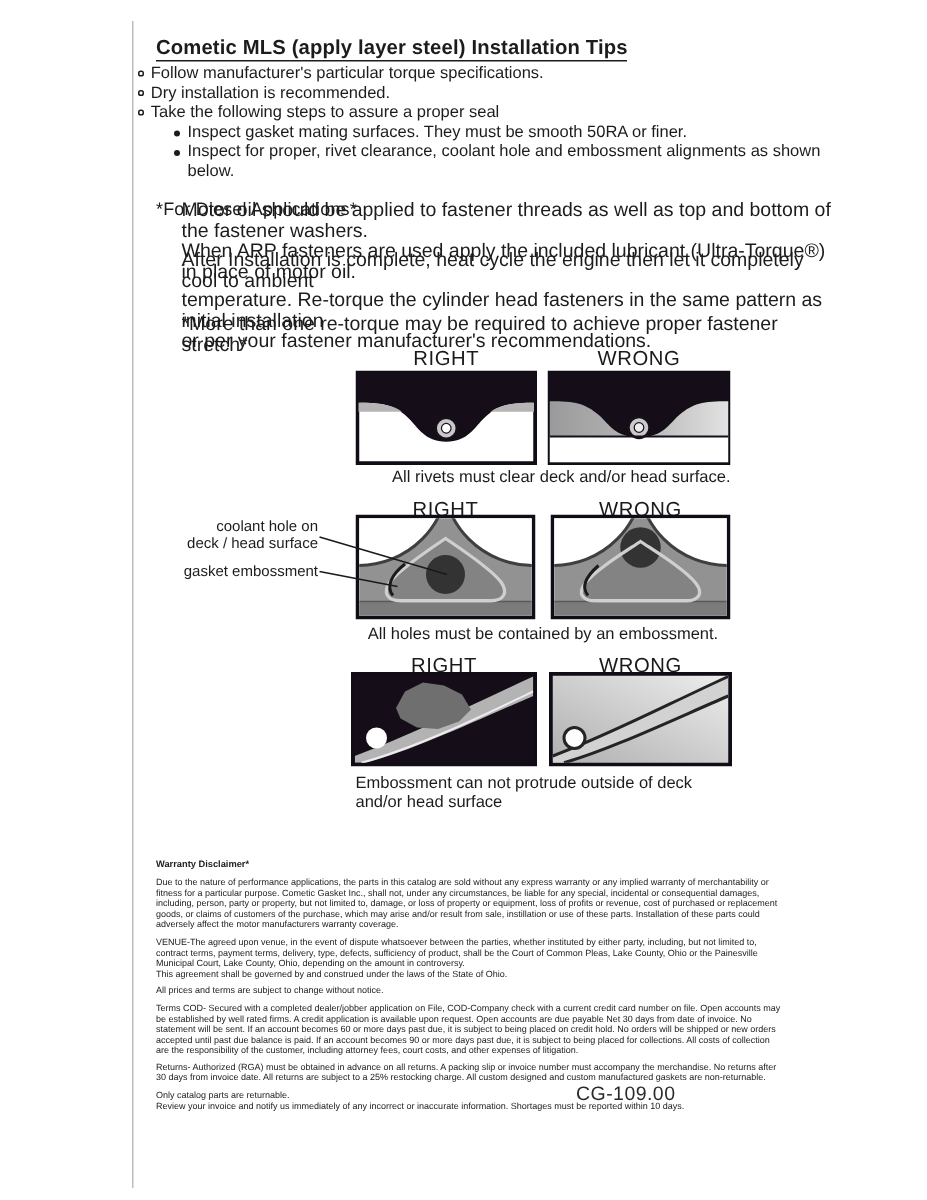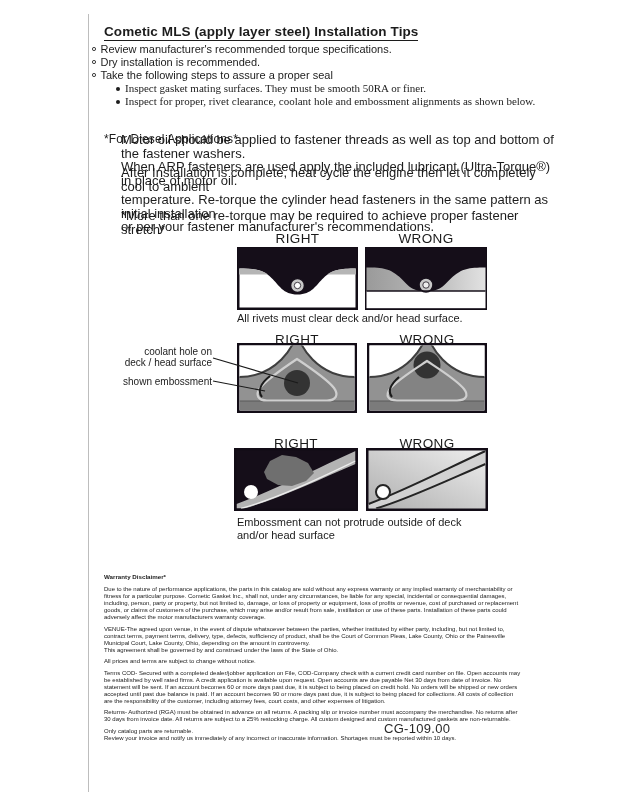--- a/index.html
+++ b/index.html
@@ -22,21 +22,21 @@
     border-bottom:1.6px solid #1c1c1c; padding-bottom:1px;
     letter-spacing:0.1px;
   }
 
   .tips { left:92px; top:43px; width:470px; font-size:11px; }
   .tip-row { display:flex; gap:5px; line-height:13px; align-items:flex-start; }
   .tip-row .ring {
     width:3.5px; height:3.5px; border:1px solid #1c1c1c; border-radius:50%;
     margin-top:4px; flex:0 0 auto;
   }
-  .tip-sub { margin-left:24px;font-family:Liberation Serif, serif; }
+  .tip-sub { margin-left:24px; }
   .tip-sub .dot {
     width:4px; height:4px; background:#1c1c1c; border-radius:50%;
     margin-top:4.5px; flex:0 0 auto;
   }
 
   .diesel-heading { left:104px; top:132px; font-size:12px; font-weight:normal; letter-spacing:0.1px; }
   .body-para { left:104px; width:440px; font-size:13px; line-height:13.5px;margin-left:17px; }
   .para1 { top:133px; }
   .para2 { top:166px; }
   .para3 { top:209px; }
@@ -69,21 +69,21 @@
 </head>
 <body>
 
 <div class="abs edge-line"></div>
 
 <h1 class="abs title">Cometic MLS (apply layer steel) Installation Tips</h1>
 
 <div class="abs tips">
   <div class="tip-row">
     <span class="ring"></span>
-    <span>Review manufacturer's recommended torque specifications.</span>
+    <span>Follow manufacturer's particular torque specifications.</span>
   </div>
   <div class="tip-row">
     <span class="ring"></span>
     <span>Dry installation is recommended.</span>
   </div>
   <div class="tip-row">
     <span class="ring"></span>
     <span>Take the following steps to assure a proper seal</span>
   </div>
   <div class="tip-row tip-sub">
@@ -127,21 +127,21 @@
     </defs>
     <rect x="1.25" y="1.25" width="119.5" height="60.5" fill="#ffffff" stroke="#120c16" stroke-width="2.5"></rect>
     <rect x="1.5" y="19" width="119" height="25" fill="url(#g1w)"></rect>
     <path d="M1,1 H121 V20.5 C103,20.5 97,22 88,29.5 C80.5,36 77,44.5 61,44.5 C45,44.5 41.5,36 34,29.5 C25,22 19,20.5 1,20.5 Z" fill="#150e19"></path>
     <rect x="1.5" y="44" width="119" height="17.2" fill="#ffffff"></rect>
     <circle cx="61" cy="38" r="7" fill="#c9c9c9" stroke="#17101b" stroke-width="1.6"></circle>
     <circle cx="61" cy="38" r="3.2" fill="#ededed" stroke="#17101b" stroke-width="0.8"></circle>
     <line x1="1.5" y1="44" x2="120.5" y2="44" stroke="#17101b" stroke-width="1.4"></line>
   </svg>
 
-  <div class="fig-caption" style="left:0; top:81px; width:250px;">All rivets must clear deck and/or head surface.</div>
+  <div class="fig-caption" style="left:0; top:81px; width:250px;text-align:right;">All rivets must clear deck and/or head surface.</div>
 </div>
 
 <div class="fig fig-emboss">
   <div class="fig-label" style="left:0; width:120px;">RIGHT</div>
   <div class="fig-label" style="left:130px; width:120px;">WRONG</div>
 
   <svg class="fig-panel" style="left:0; top:11px;" width="120" height="70" viewBox="0 0 120 70">
     <defs>
         <clipPath id="c2r">
           <rect x="2.5" y="2.5" width="115" height="65"></rect>
@@ -174,25 +174,26 @@
       <line x1="2.5" y1="58" x2="117.5" y2="58" stroke="#5a5a5a" stroke-width="1"></line>
       <circle cx="2" cy="-26" r="60" fill="#ffffff" stroke="#3f3f3f" stroke-width="2"></circle>
       <circle cx="118" cy="-26" r="60" fill="#ffffff" stroke="#3f3f3f" stroke-width="2"></circle>
       <path d="M60,18 C72,26 90,37 97,46 C102,52.5 99,57.5 90,57.5 L30,57.5 C21,57.5 18,52.5 23,46 C30,37 48,26 60,18 Z" fill="#838383"></path>
       <circle cx="60" cy="22" r="13.5" fill="#333333"></circle>
       <path d="M60,18 C72,26 90,37 97,46 C102,52.5 99,57.5 90,57.5 L30,57.5 C21,57.5 18,52.5 23,46 C30,37 48,26 60,18 Z" fill="none" stroke="#cfcfcf" stroke-width="2.2"></path>
       <path d="M25,54 C20,48 24,41 32,34" stroke="#1b1b1b" stroke-width="2" fill="none"></path>
     </g>
   </svg>
 
+  <div class="fig-caption" style="left:0; top:85px; width:250px; text-align:center;">All holes must be contained by an embossment.</div>
 </div>
 
 <div class="abs callout callout-hole pre">coolant hole on
 deck / head surface</div>
-<div class="abs callout callout-gasket">shown embossment</div>
+<div class="abs callout callout-gasket">gasket embossment</div>
 <svg class="abs leader-overlay" width="92" height="48" viewBox="0 0 92 48">
   <line x1="1" y1="10" x2="86" y2="35" stroke="#1a1a1a" stroke-width="1.1"></line>
   <line x1="1" y1="33" x2="53" y2="43" stroke="#1a1a1a" stroke-width="1.1"></line>
 </svg>
 
 <div class="fig fig-protrude">
   <div class="fig-label" style="left:0; width:124px;">RIGHT</div>
   <div class="fig-label" style="left:132px; width:122px;">WRONG</div>
 
   <svg class="fig-panel" style="left:0; top:12px;" width="124" height="63" viewBox="0 0 124 63">

